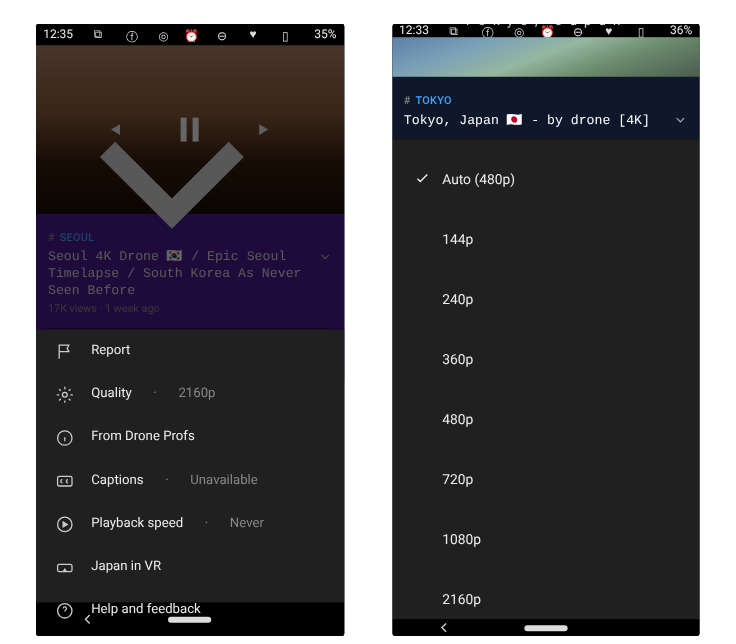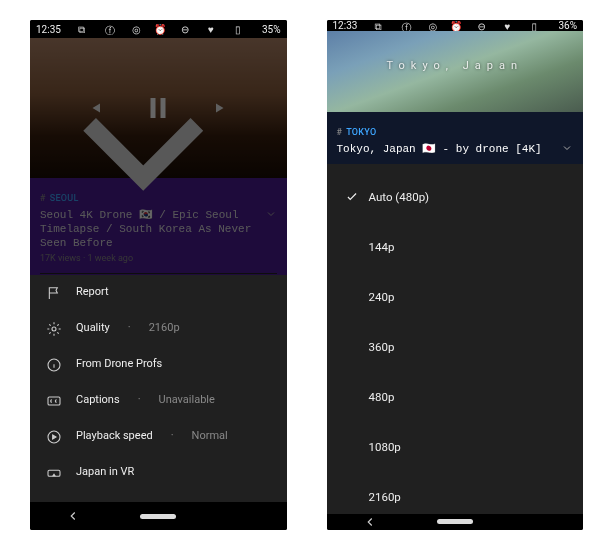--- a/index.html
+++ b/index.html
@@ -236,28 +236,35 @@
         <span class="dot">·</span>
         <span class="sub">Unavailable</span>
     </div>
     <div class="menu-item">
       <svg viewBox="0 0 24 24">
           <circle cx="12" cy="12" r="9"></circle>
           <path d="M10 9l5 3-5 3z" fill="#ccc"></path>
         </svg>
       <span>Playback speed</span>
         <span class="dot">·</span>
-        <span class="sub">Normal</span>
+        <span class="sub">Never</span>
     </div>
     <div class="menu-item">
       <svg viewBox="0 0 24 24">
           <rect x="3" y="8" width="18" height="9" rx="2"></rect>
           <path d="M10 17l2-3 2 3"></path>
         </svg>
       <span>Japan in VR</span>
+    </div>
+    <div class="menu-item">
+      <svg viewBox="0 0 24 24">
+          <circle cx="12" cy="12" r="9"></circle>
+          <path d="M10 9a2 2 0 114 0c0 2-2 2-2 4M12 17h.01"></path>
+        </svg>
+      <span>Help and feedback</span>
     </div>
   </div>
 
   <div class="navbar">
     <svg viewBox="0 0 24 24" width="14" height="14">
         <path d="M15 6l-6 6 6 6" stroke="#ccc" fill="none" stroke-width="2"></path>
       </svg>
     <div class="pill"></div>
     <span style="width:14px"></span>
   </div>
@@ -315,20 +322,24 @@
       <div class="quality-item">
         <span class="checkcol"></span>
         <span>360p</span>
       </div>
       <div class="quality-item">
         <span class="checkcol"></span>
         <span>480p</span>
       </div>
       <div class="quality-item">
         <span class="checkcol"></span>
+        <span>720p</span>
+      </div>
+      <div class="quality-item">
+        <span class="checkcol"></span>
         <span>1080p</span>
       </div>
       <div class="quality-item">
         <span class="checkcol"></span>
         <span>2160p</span>
       </div>
     </div>
 
   <div class="navbar">
     <svg viewBox="0 0 24 24" width="14" height="14">

